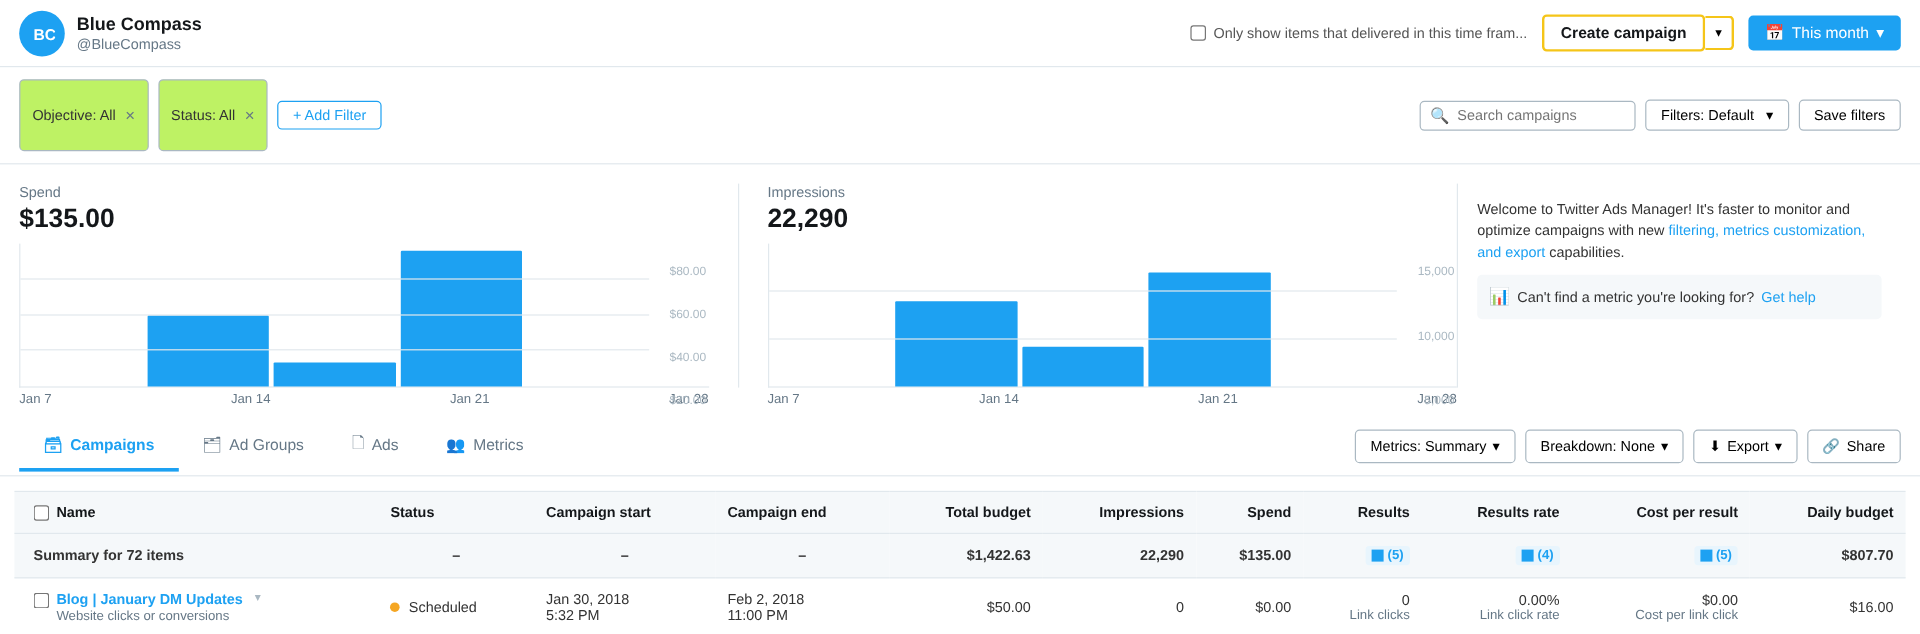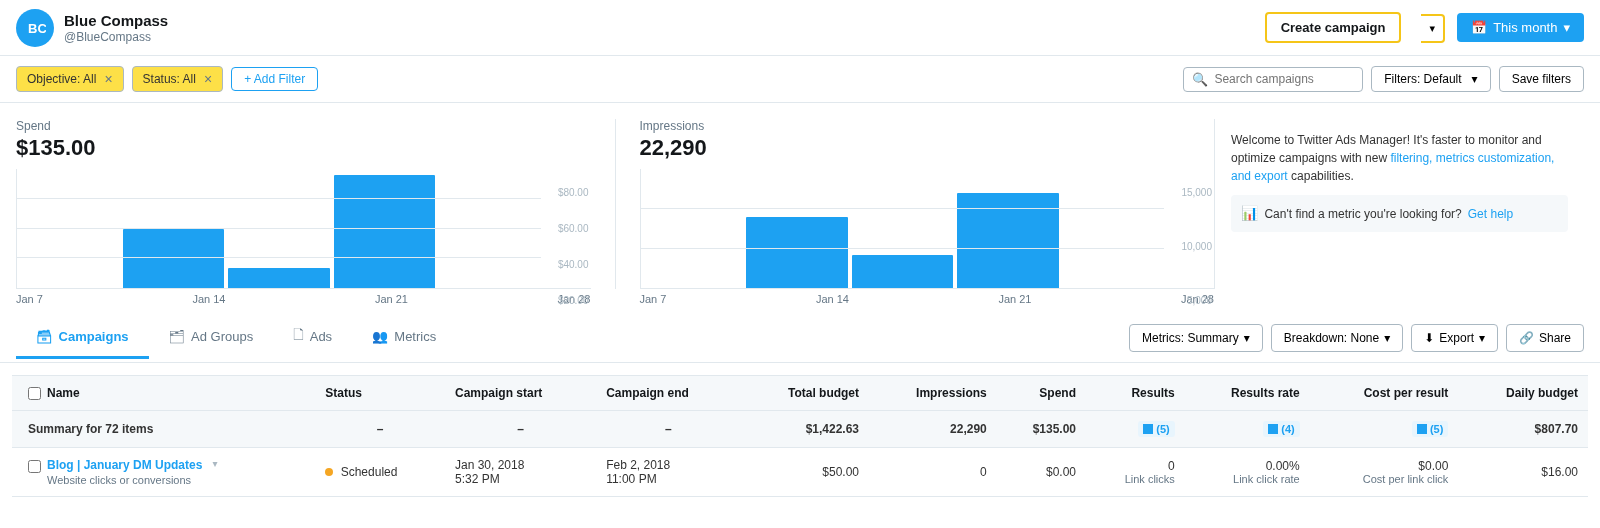--- a/index.html
+++ b/index.html
@@ -82,39 +82,38 @@
       padding: 7px 14px;
       font-size: 13px;
       font-weight: 500;
       cursor: pointer;
       display: flex;
       align-items: center;
       gap: 6px;
     }
     .campaign-create-wrapper {
       display: flex;
-      align-items: flex-end;
-      gap: 20px;
+      align-items: center;
     }
 
     
     .filter-bar {
       display: flex;
       align-items: center;
       padding: 10px 16px;
       border-bottom: 1px solid #e1e8ed;
       gap: 8px;
     }
     .filter-tag {
       display: flex;
       align-items: center;
-      background: #fde047;
+      background: #bef264;
       border: 1px solid #aab8c2;
       border-radius: 4px;
-      padding: 4px 10px;
+      padding: 21px 10px;
       font-size: 12px;
       gap: 8px;
     }
     .filter-x {
       color: #657786;
       cursor: pointer;
       font-size: 14px;
     }
     .btn-add-filter {
       display: flex;
@@ -378,20 +377,24 @@
         <text x="4" y="14" fill="white" font-size="13" font-weight="bold" font-family="Arial">BC</text>
       </svg>
     </div>
     <div>
       <div class="brand-name">Blue Compass</div>
       <div class="brand-handle">@BlueCompass</div>
     </div>
   </div>
 
   <div class="header-right">
+    <label class="checkbox-label">
+      <input type="checkbox" style="">
+      <span>Only show items that delivered in this time fram...</span>
+    </label>
 
     <div class="campaign-create-wrapper">
       <button class="btn-create-campaign">Create campaign</button>
       <button class="btn-dropdown-arrow">▾</button>
     </div>
 
     <button class="btn-this-month">
       <span>📅</span>
       <span>This month</span>
       <span>▾</span>

